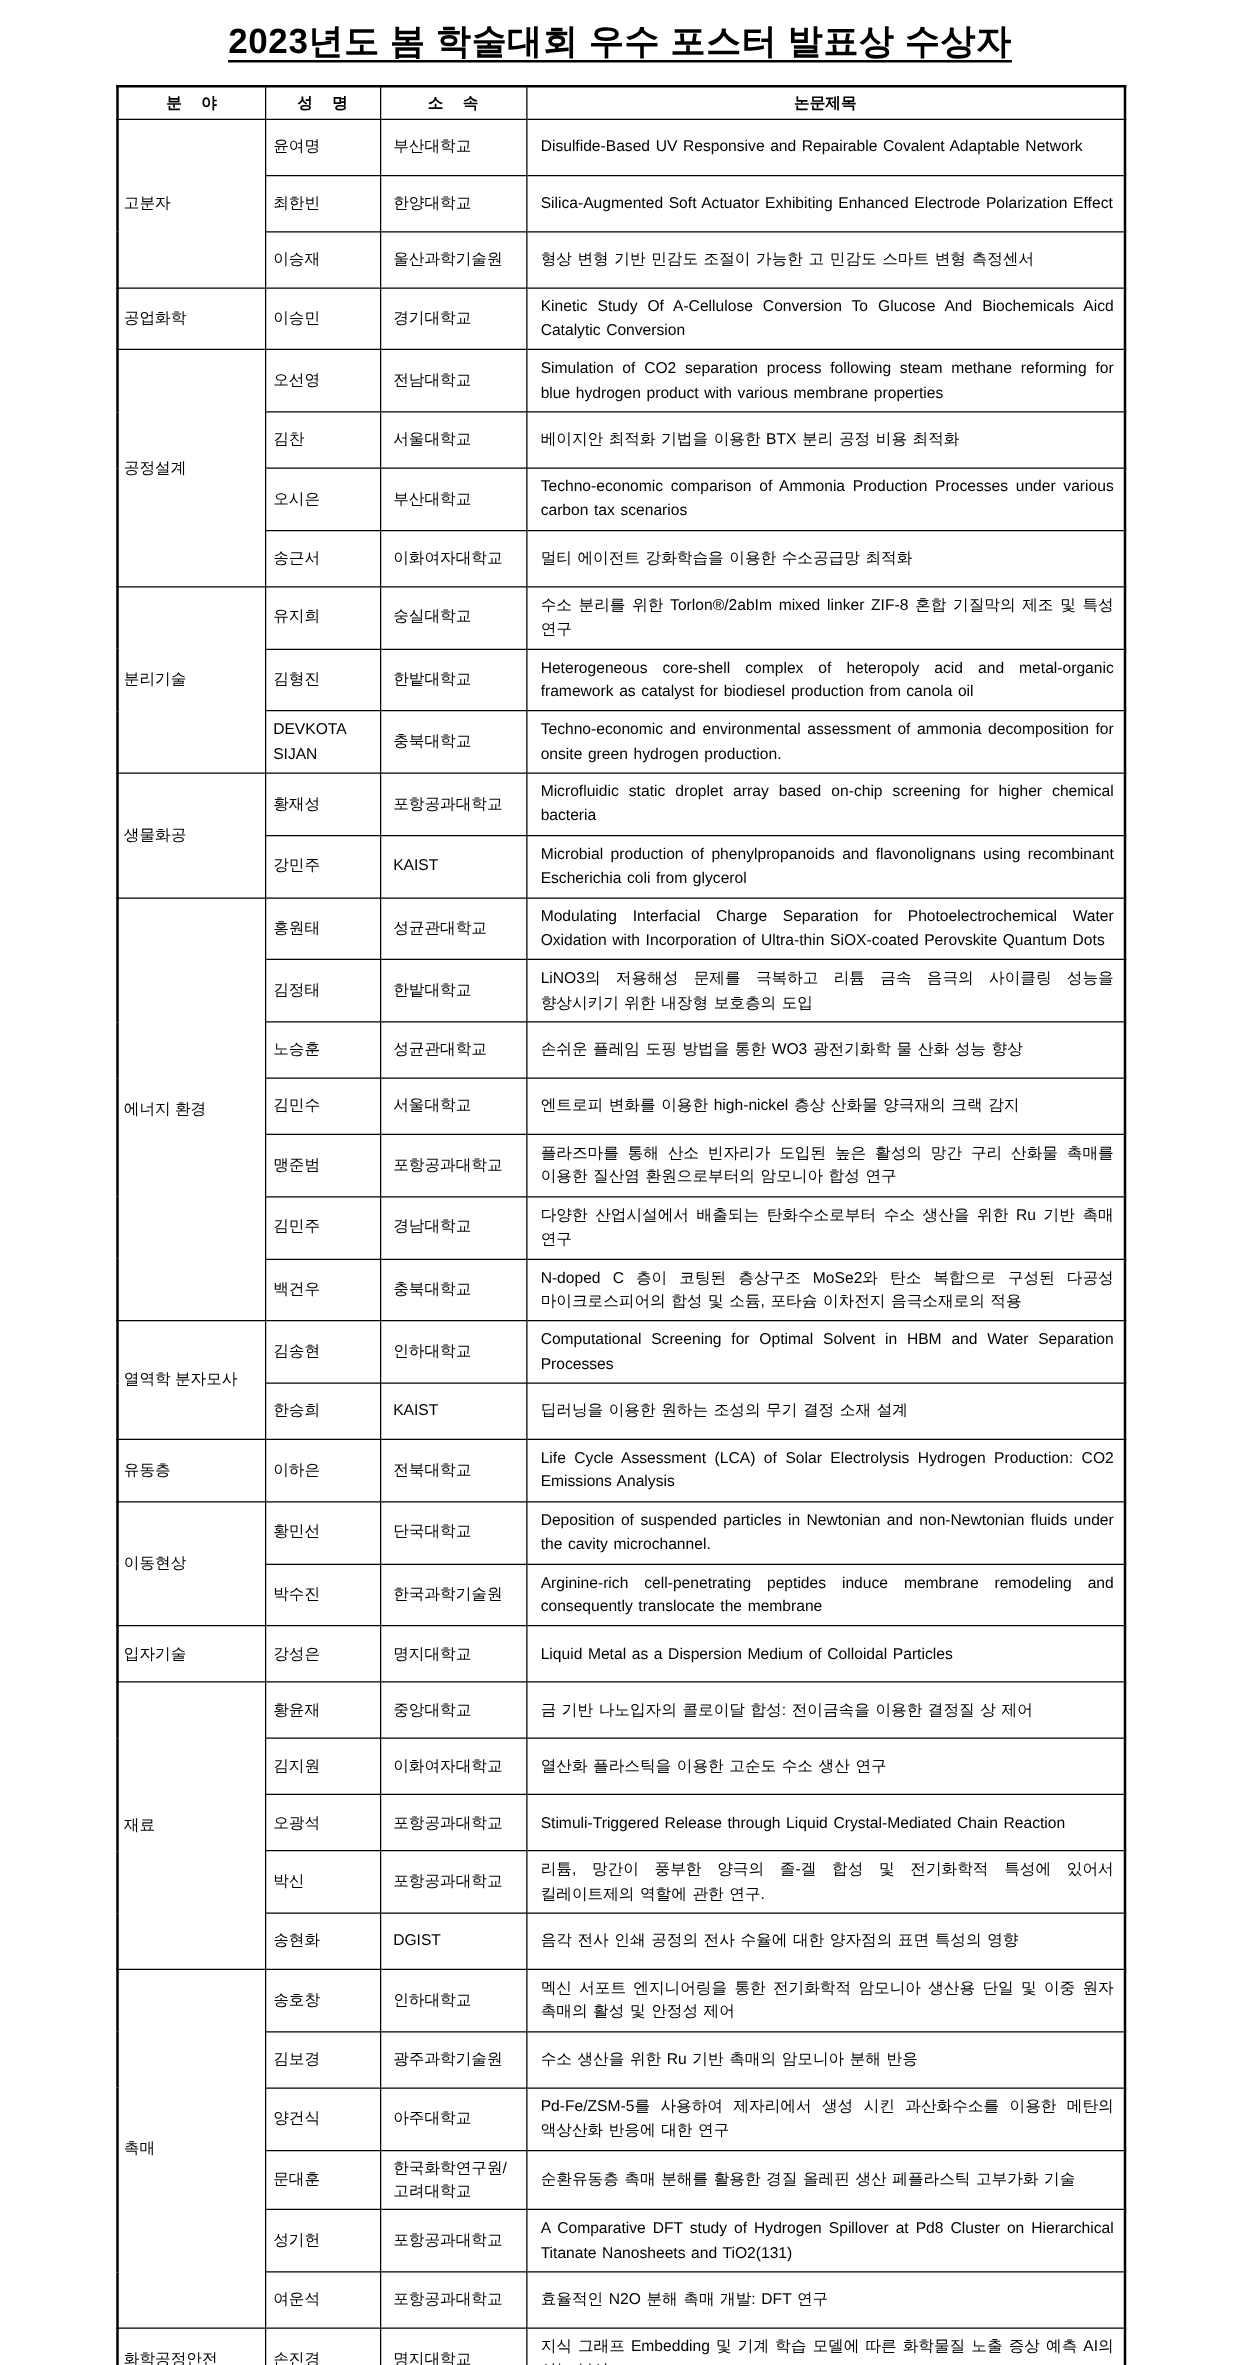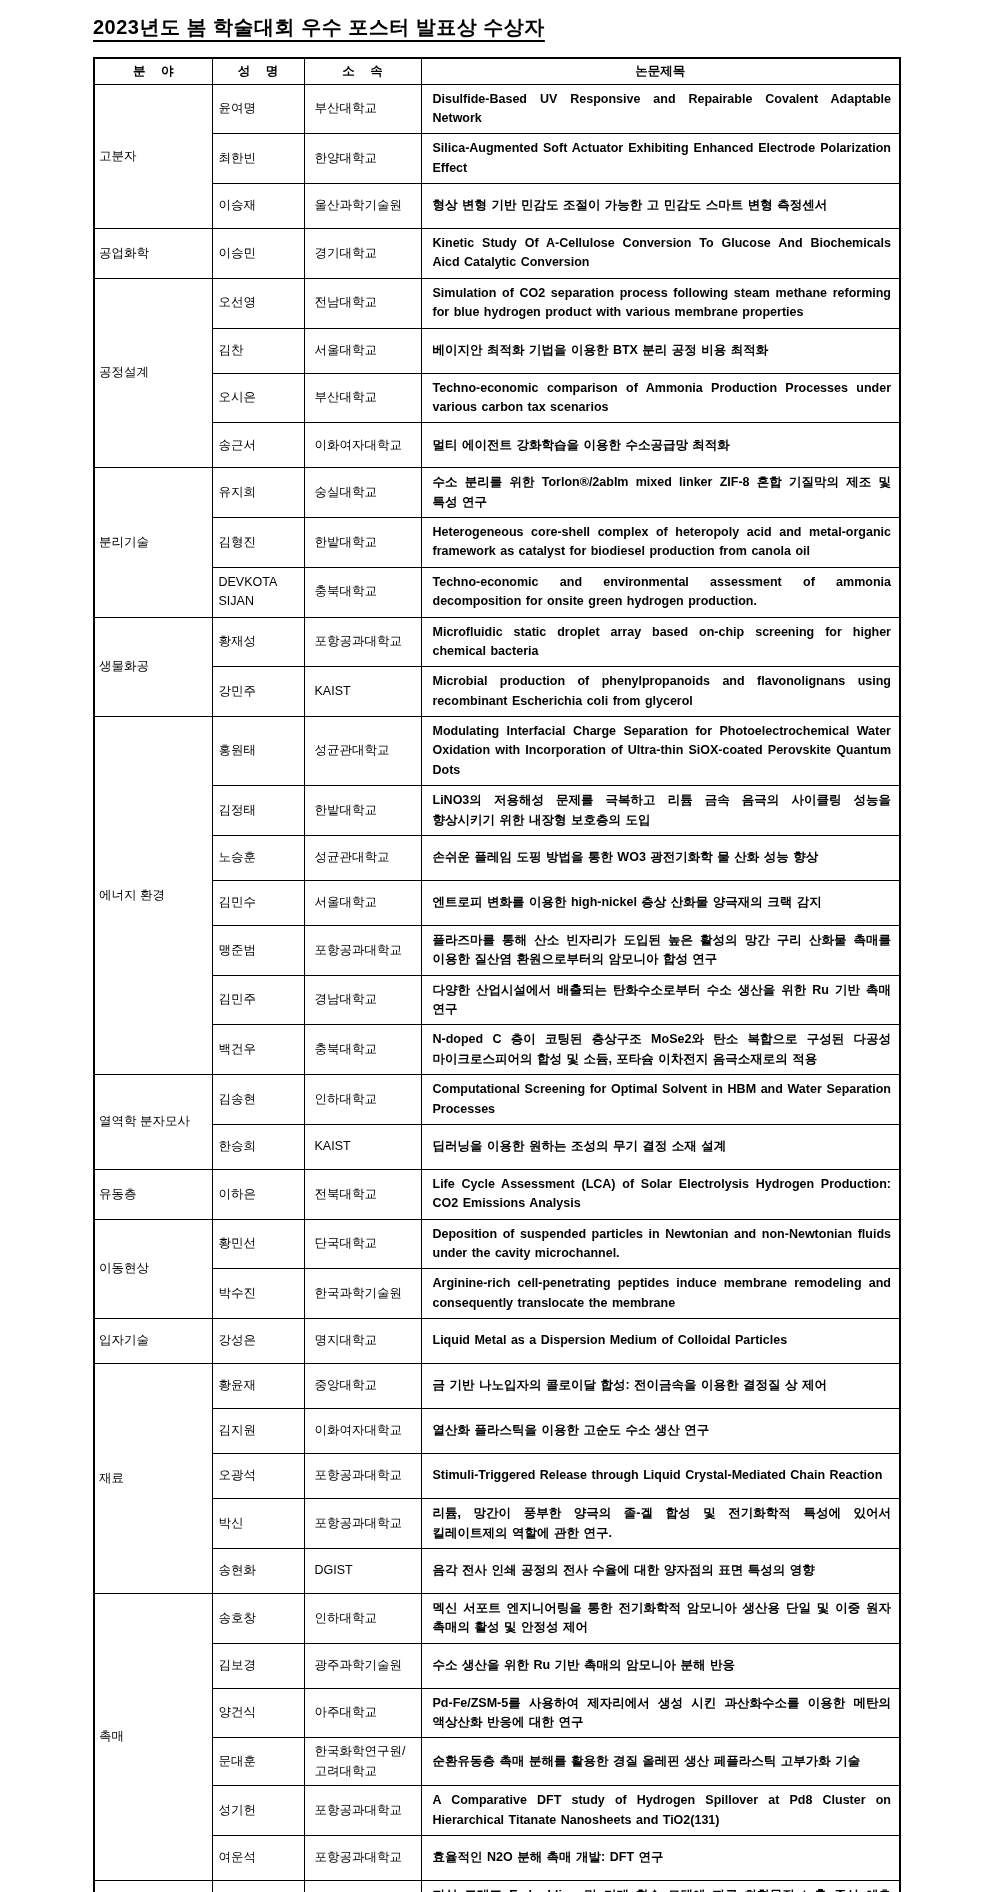--- a/index.html
+++ b/index.html
@@ -12,21 +12,22 @@
   .page {
     width: 992px;
     min-height: 1892px;
     background: #ffffff;
     box-sizing: border-box;
     padding-top: 14px;
   }
   .doc-title {
     width: 806px;
     margin: 0 0 16px 93px;
-    font-size: 20px;
+    text-align: center;
+    font-size: 28px;
     font-weight: bold;
     letter-spacing: 0.5px;
     text-decoration: underline;
     text-decoration-thickness: 2px;
     text-underline-offset: 6px;
   }
   table.awards {
     margin-left: 93px;
     width: 806px;
     border-collapse: collapse;
@@ -60,21 +61,20 @@
     padding: 4px 6px 4px 6px;
   }
   td.col-aff {
     text-align: left;
     padding: 4px 4px 4px 10px;
   }
   td.col-title {
     text-align: justify;
     padding: 5px 8px 5px 11px;
     word-spacing: 1px;
-    font-weight: bold;
   }
 </style>
 </head>
 <body>
 
 <div class="page">
 
   <h1 class="doc-title">2023년도 봄 학술대회 우수 포스터 발표상 수상자</h1>
 
   <table class="awards">

